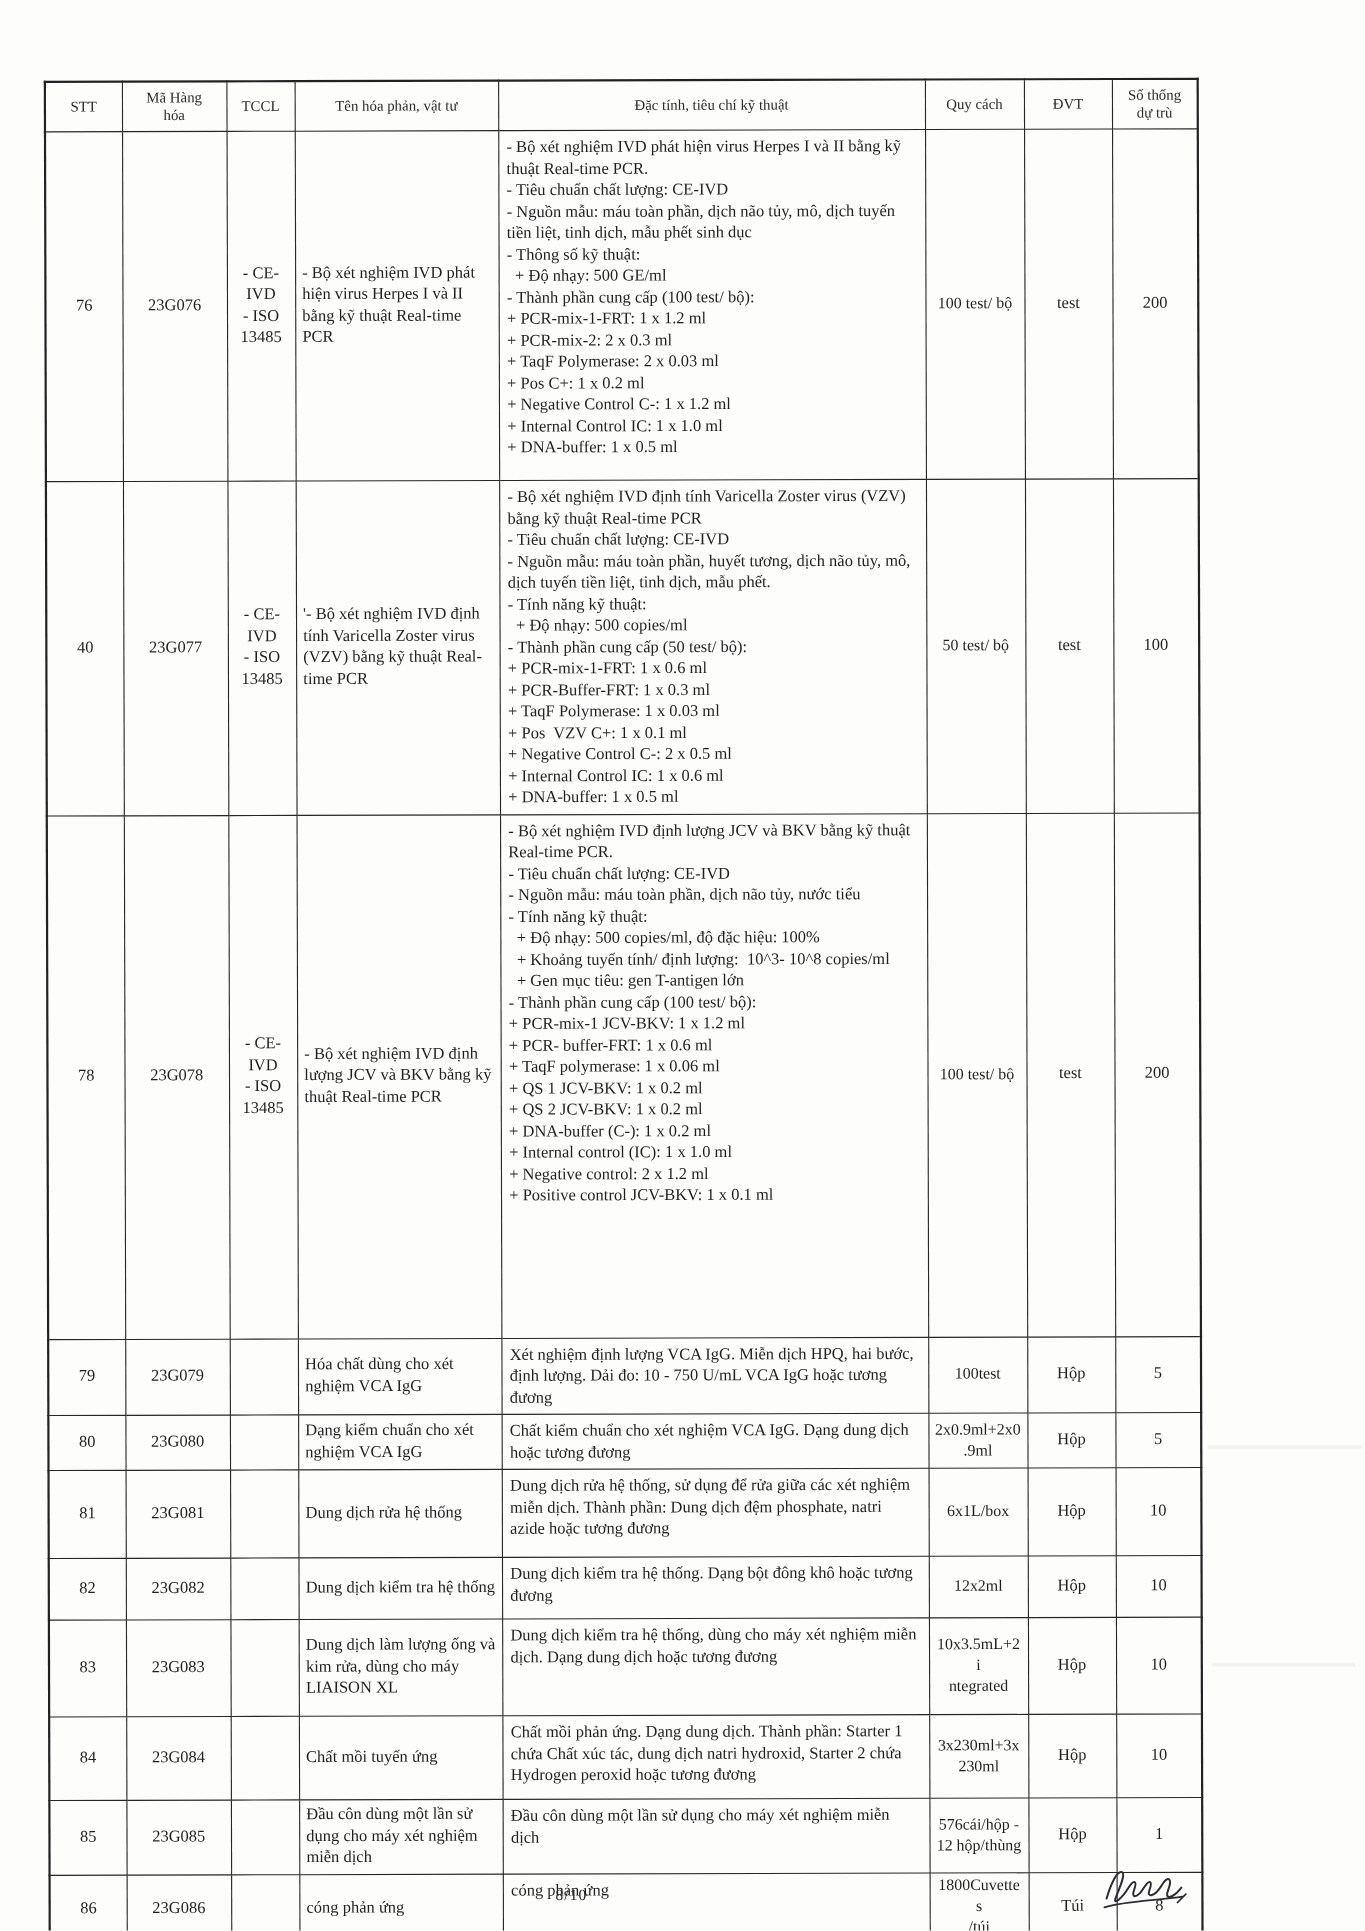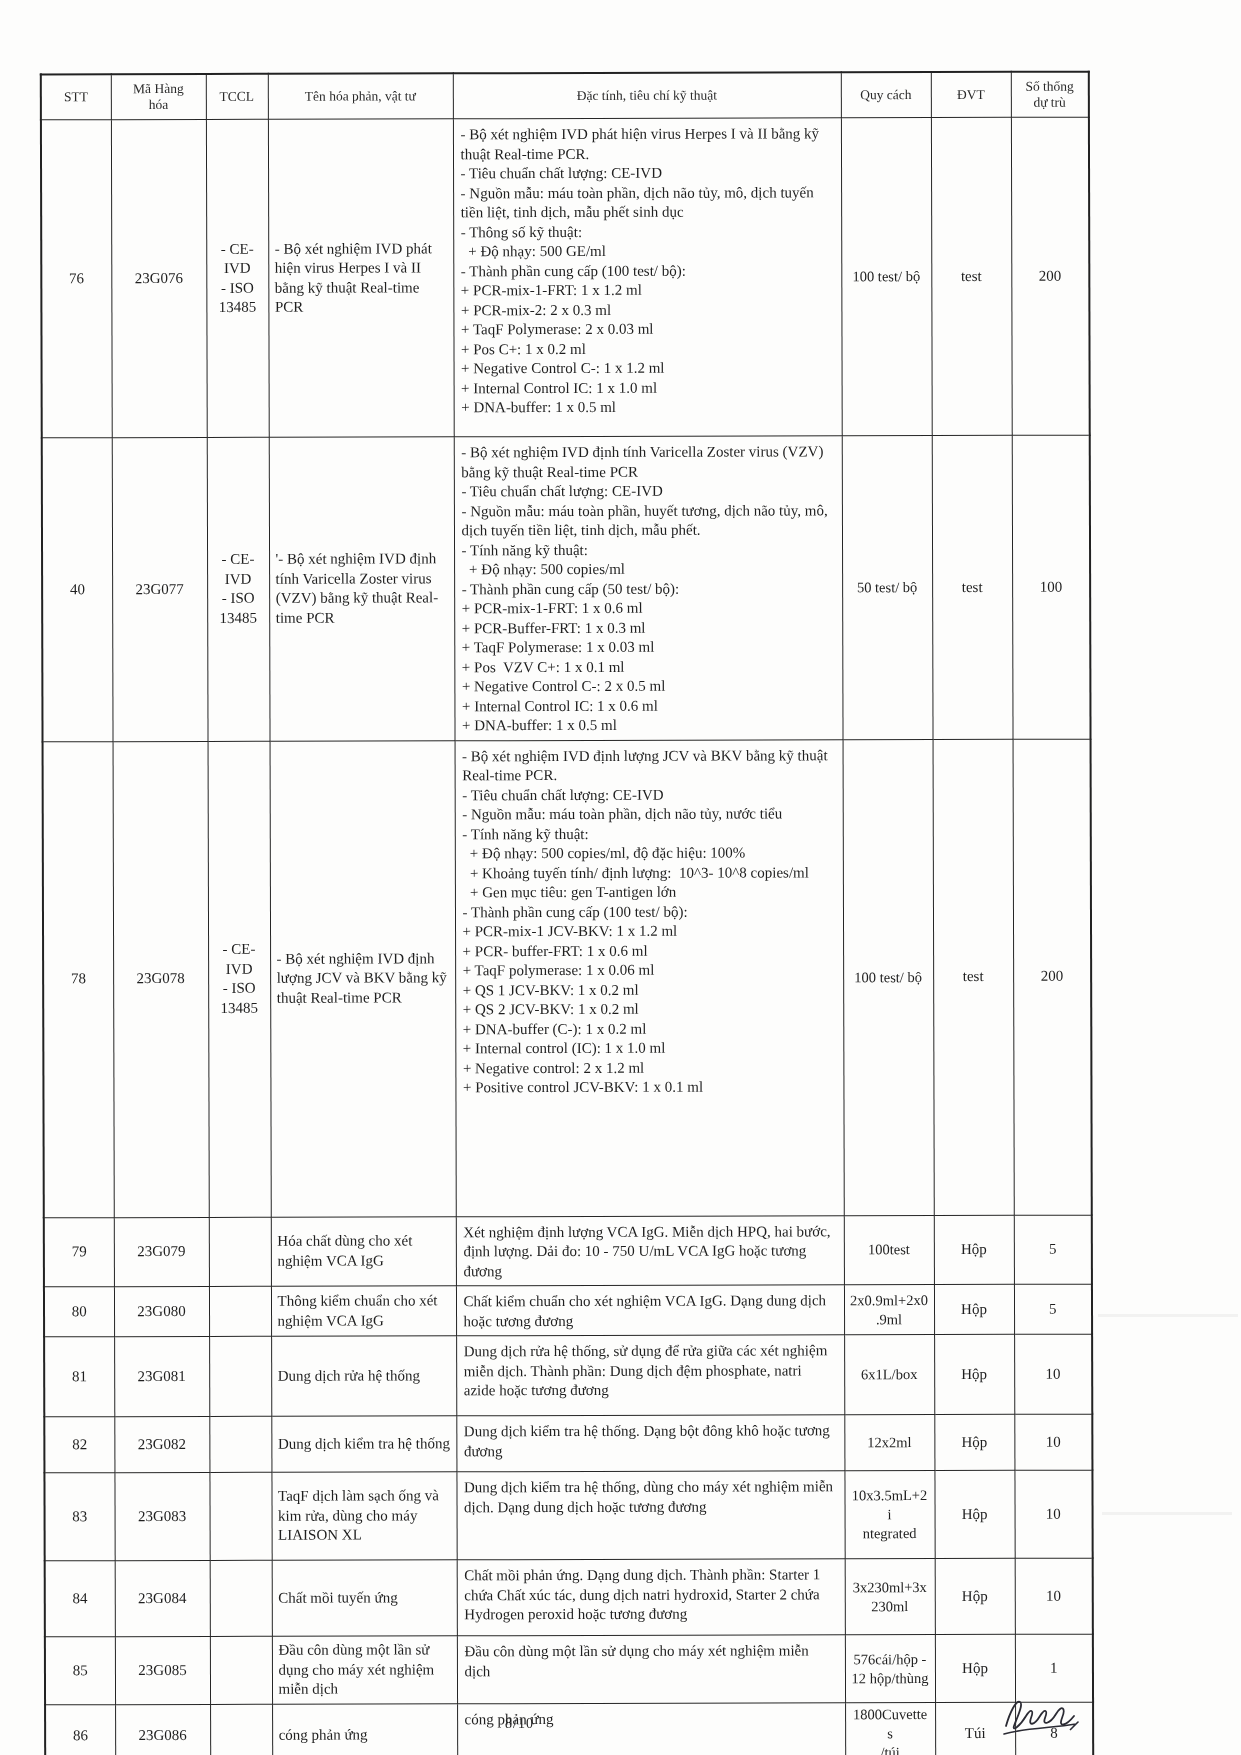--- a/index.html
+++ b/index.html
@@ -167,21 +167,21 @@
             <td class="c3">Hóa chất dùng cho xét nghiệm VCA IgG</td>
             <td class="c4">Xét nghiệm định lượng VCA IgG. Miễn dịch HPQ, hai bước, định lượng. Dải đo: 10 - 750 U/mL VCA IgG hoặc tương đương</td>
             <td class="c5">100test</td>
             <td class="c6">Hộp</td>
             <td class="c7">5</td>
           </tr>
           <tr style="height: 48px;">
             <td class="c0">80</td>
             <td class="c1">23G080</td>
             <td class="c2"></td>
-            <td class="c3">Thông kiểm chuẩn cho xét nghiệm VCA IgG</td>
+            <td class="c3">Dạng kiểm chuẩn cho xét nghiệm VCA IgG</td>
             <td class="c4">Chất kiểm chuẩn cho xét nghiệm VCA IgG. Dạng dung dịch hoặc tương đương</td>
             <td class="c5">2x0.9ml+2x0
 .9ml</td>
             <td class="c6">Hộp</td>
             <td class="c7">5</td>
           </tr>
           <tr style="height: 80px;">
             <td class="c0">81</td>
             <td class="c1">23G081</td>
             <td class="c2"></td>
@@ -198,21 +198,21 @@
             <td class="c3">Dung dịch kiểm tra hệ thống</td>
             <td class="c4">Dung dịch kiểm tra hệ thống. Dạng bột đông khô hoặc tương đương</td>
             <td class="c5">12x2ml</td>
             <td class="c6">Hộp</td>
             <td class="c7">10</td>
           </tr>
           <tr style="height: 88px;">
             <td class="c0">83</td>
             <td class="c1">23G083</td>
             <td class="c2"></td>
-            <td class="c3">TaqF dịch làm sạch ống và kim rửa, dùng cho máy LIAISON XL</td>
+            <td class="c3">Dung dịch làm lượng ống và kim rửa, dùng cho máy LIAISON XL</td>
             <td class="c4">Dung dịch kiểm tra hệ thống, dùng cho máy xét nghiệm miễn dịch. Dạng dung dịch hoặc tương đương</td>
             <td class="c5">10x3.5mL+2i
 ntegrated</td>
             <td class="c6">Hộp</td>
             <td class="c7">10</td>
           </tr>
           <tr style="height: 76px;">
             <td class="c0">84</td>
             <td class="c1">23G084</td>
             <td class="c2"></td>

